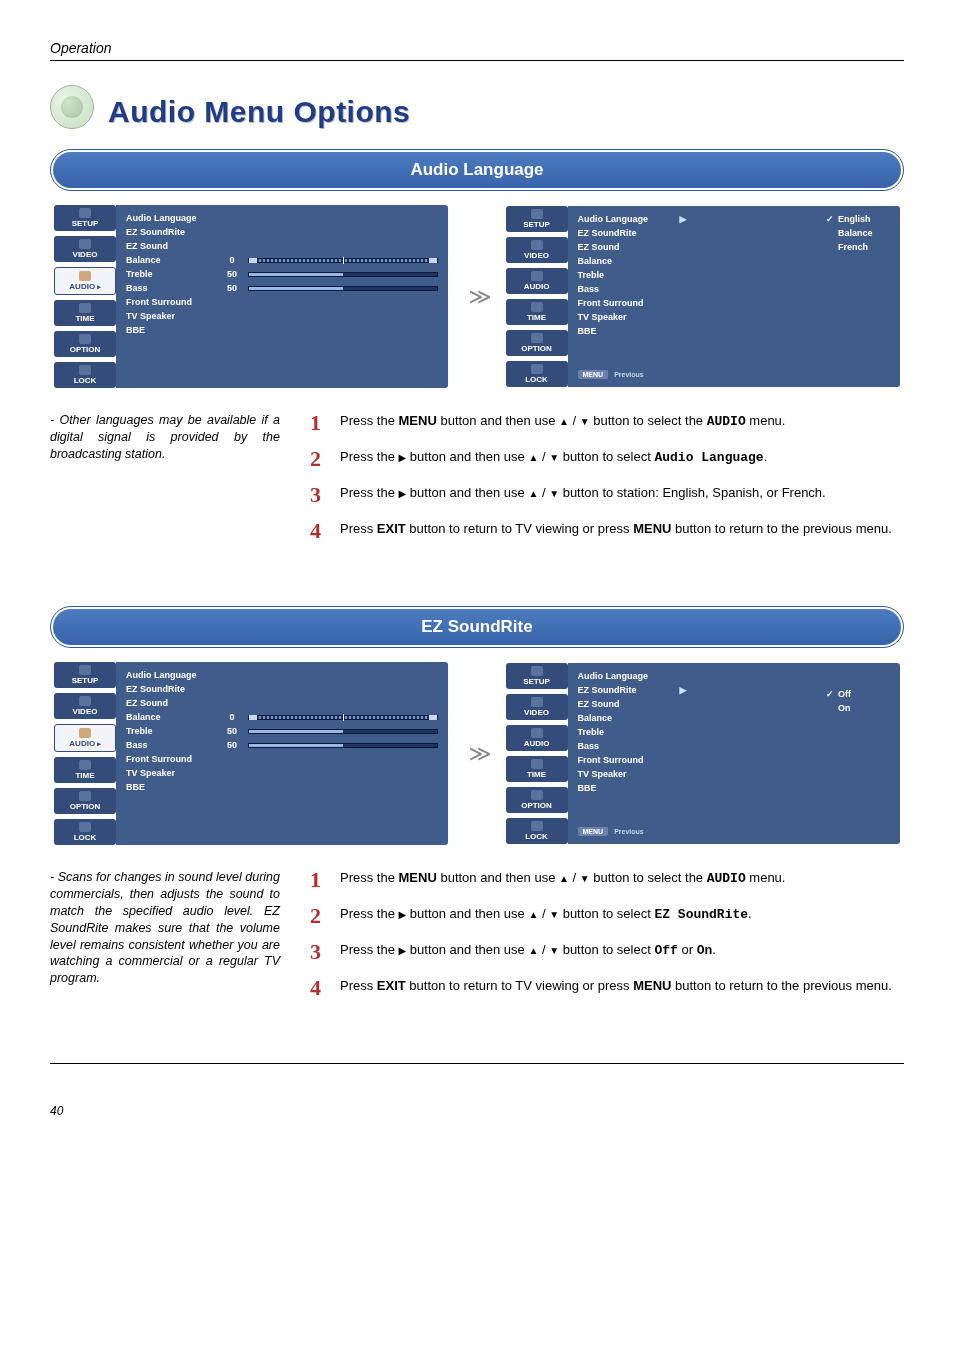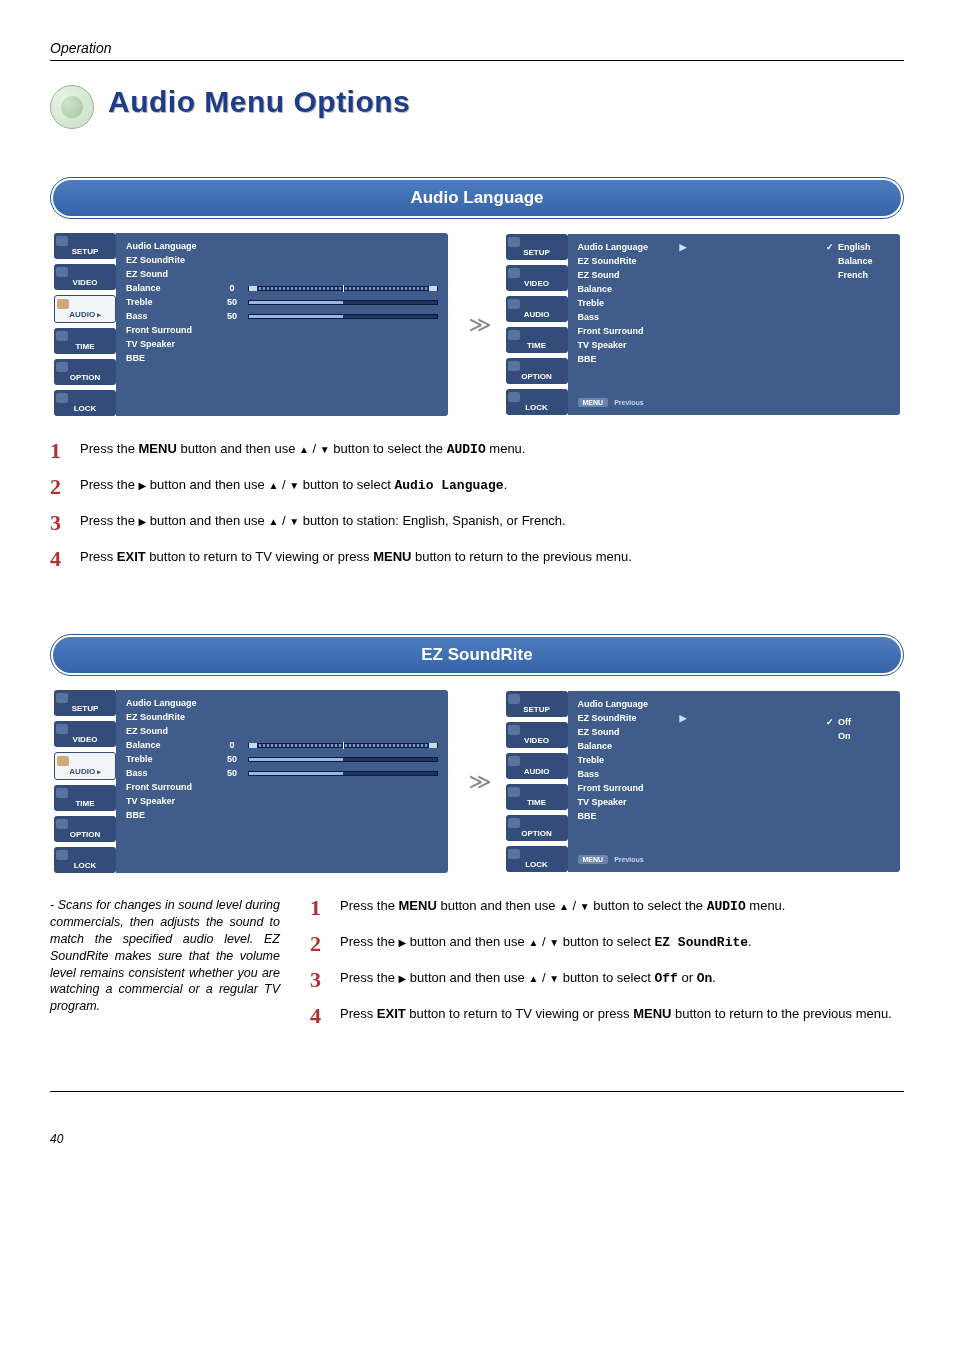--- a/index.html
+++ b/index.html
@@ -8,21 +8,21 @@
     background: #fff;
     width: 954px;
     margin: 0 auto;
     padding: 40px 50px 40px 50px;
     color: #000;
     font-size: 13px;
   }
   .header-section { font-style: italic; font-size: 14px; margin-bottom: 4px; }
   .top-rule { border: none; border-top: 1px solid #000; margin-bottom: 24px; }
 
-  .title-row { display: flex; align-items: flex-start; gap: 14px; margin-bottom: 48px; }
+  .title-row { display: flex; align-items: flex-end; gap: 14px; margin-bottom: 20px; }
   .speaker-icon {
     width: 44px; height: 44px;
     background: radial-gradient(circle at 30% 30%, #e8f4e6, #c7dfc2);
     border-radius: 50%;
     border: 1px solid #9ab596;
     position: relative;
     flex-shrink: 0;
   }
   .speaker-icon::after {
     content: '';
@@ -81,20 +81,21 @@
   .osd-tab {
     background: #334c7a;
     color: #fff;
     font-size: 8px;
     font-weight: bold;
     text-align: center;
     padding: 3px 2px;
     border-radius: 3px;
     display: flex;
     flex-direction: column;
+    align-items: center;
     gap: 1px;
   }
   .osd-tab.active {
     background: #f2f4f7;
     color: #334c7a;
     border: 1px solid #334c7a;
   }
   .osd-tab .mini-icon {
     width: 12px; height: 10px;
     background: #5a739e;
@@ -363,20 +364,23 @@
         <div class="opt">
             <span class="check"></span>
             <span>French</span>
           </div>
       </div>
     </div>
   </div>
 </div>
 
 <div class="below-flex">
+  <div class="note-col">
+    <span class="dash">- </span><span>Other languages may be available if a digital signal is provided by the broadcasting station.</span>
+  </div>
   <div class="steps-col">
     <div class="step">
       <div class="step-num">1</div>
       <div class="step-text">
         <span>Press the </span><b>MENU</b><span> button and then use </span><span class="btn-sym">▲</span><span> / </span><span class="btn-sym">▼</span><span> button to select the </span><b class="bold-mono">AUDIO</b><span> menu.</span>
       </div>
     </div>
     <div class="step">
       <div class="step-num">2</div>
       <div class="step-text">

